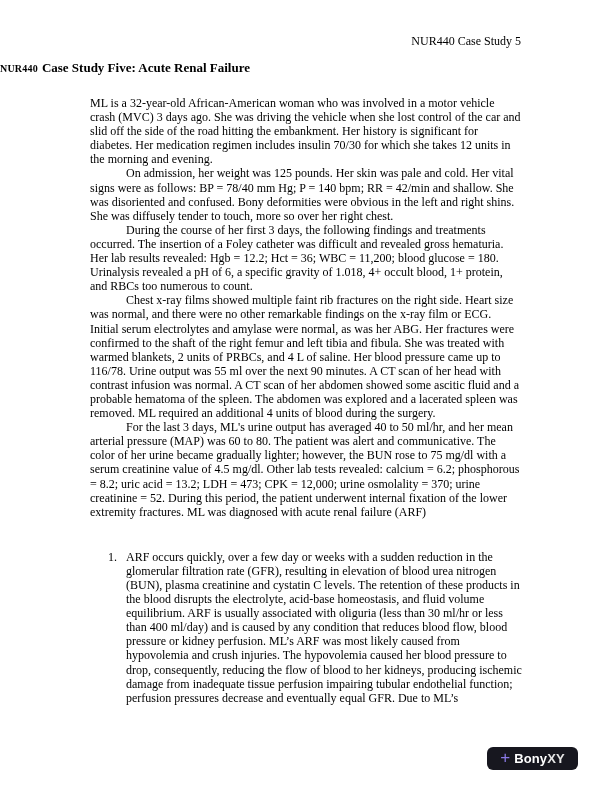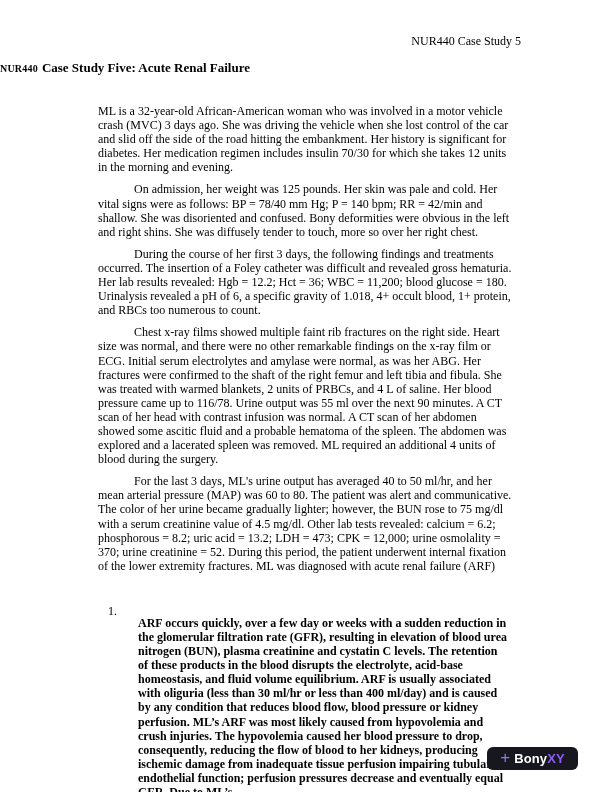--- a/index.html
+++ b/index.html
@@ -38,31 +38,31 @@
   }
   .content {
     position: absolute;
     top: 96px;
     left: 90px;
     width: 432px;
     font-size: 12px;
     line-height: 14.1px;
     text-align: left;
   }
-  .content p { margin: 8px; text-indent: 36px; }
+  .content p { margin: 0; text-indent: 36px; }
   .content p.first { text-indent: 0; }
   .qa-block {
     margin-top: 31px;
     margin-left: 18px;
     display: flex;
     align-items: flex-start;
   }
   .q-num { flex: none; width: 18px; }
   .q-body { flex: 1; }
-  .q-body .answer { margin: 12px; text-indent: 0; font-weight: bold; }
+  .q-body .answer { margin: 0; text-indent: 0; }
   .brand-badge {
     position: absolute;
     left: 487px;
     top: 747px;
     width: 91px;
     height: 23px;
     border-radius: 6px;
     display: flex;
     align-items: center;
     justify-content: center;
@@ -102,16 +102,16 @@
     <div class="qa-block">
       <div class="q-num">1.</div>
       <div class="q-body">
         <p class="answer">ARF occurs quickly, over a few day or weeks with a sudden reduction in the glomerular filtration rate (GFR), resulting in elevation of blood urea nitrogen (BUN), plasma creatinine and cystatin C levels. The retention of these products in the blood disrupts the electrolyte, acid-base homeostasis, and fluid volume equilibrium. ARF is usually associated with oliguria (less than 30 ml/hr or less than 400 ml/day) and is caused by any condition that reduces blood flow, blood pressure or kidney perfusion. ML’s ARF was most likely caused from hypovolemia and crush injuries. The hypovolemia caused her blood pressure to drop, consequently, reducing the flow of blood to her kidneys, producing ischemic damage from inadequate tissue perfusion impairing tubular endothelial function; perfusion pressures decrease and eventually equal GFR. Due to ML’s</p>
       </div>
     </div>
   </div>
 
   <div class="brand-badge" id="brand-badge" style="background: rgb(23, 23, 31);">
     <span class="brand-plus" id="brand-plus" style="color: rgb(139, 122, 232);">+</span>
-    <span><span class="brand-name" id="brand-name" style="color: rgb(255, 255, 255);">Bony</span><span class="brand-suffix" id="brand-suffix" style="color: #8b5cf6;">XY</span></span>
+    <span><span class="brand-name" id="brand-name" style="color: rgb(255, 255, 255);">Bony</span><span class="brand-suffix" id="brand-suffix" style="color: #e5e5e5;">XY</span></span>
   </div>
 
 </div>
 
 </body></html>

